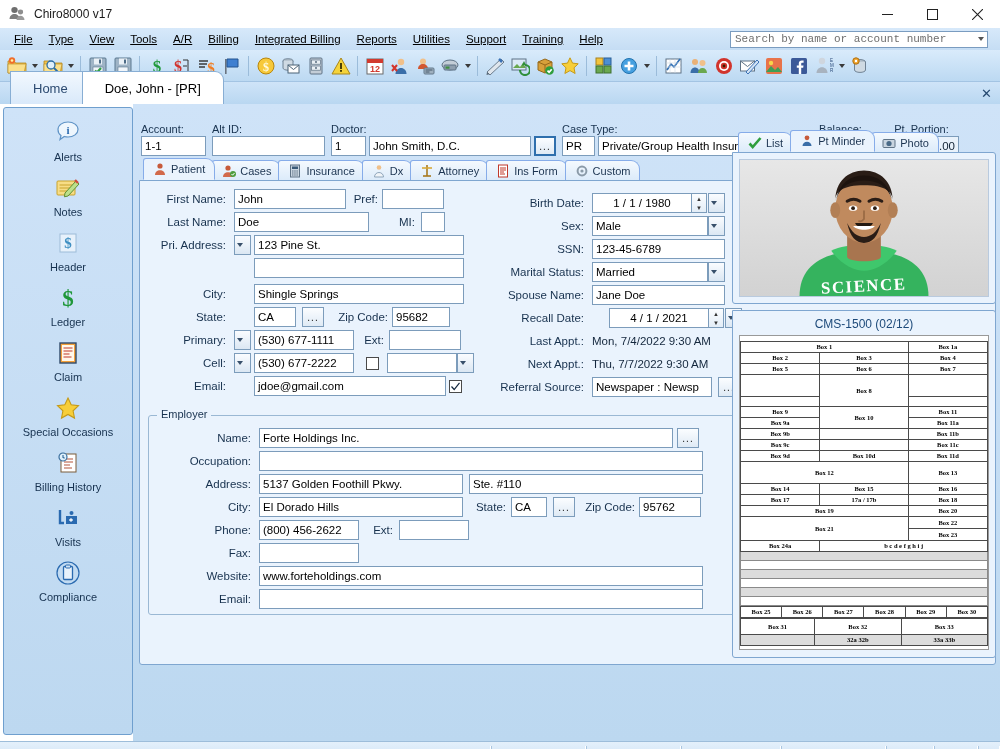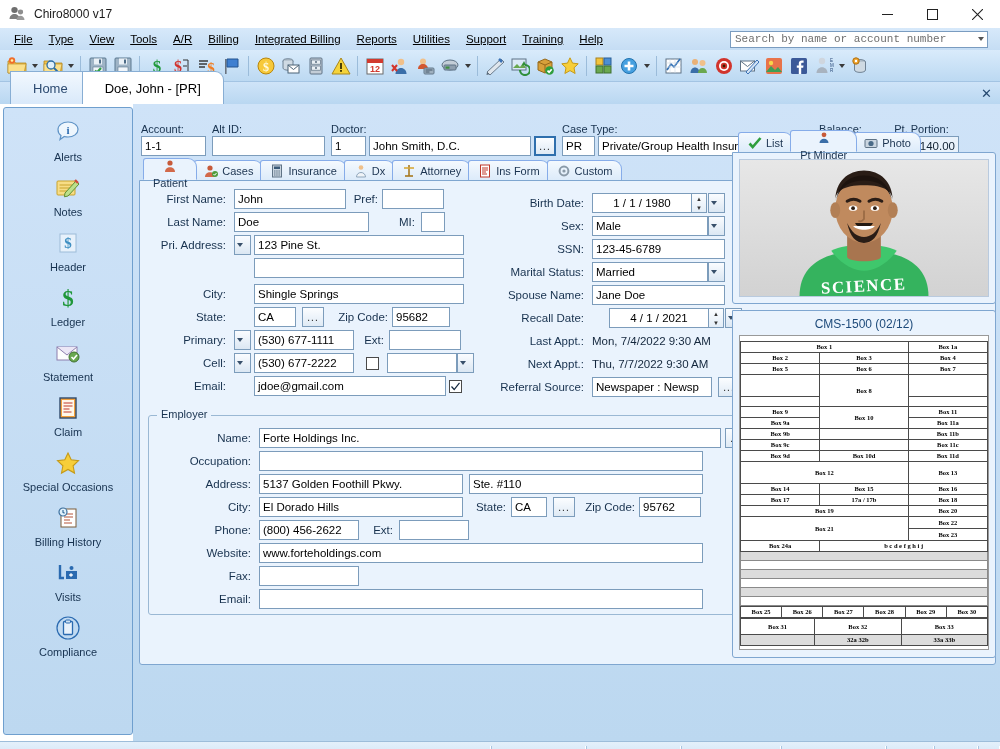--- a/index.html
+++ b/index.html
@@ -109,21 +109,21 @@
 
   
   .tabstrip { display:flex; align-items:flex-end; height:22px; padding-left:6px; }
   .ptab {
     height:20px; padding:0 9px; display:flex; align-items:center; gap:4px;
     font-size:11px; color:#1b3350;
     background:linear-gradient(#f4f9fe,#dcebfa);
     border:1px solid #86ace9; border-bottom:none;
     border-radius:3px 9px 0 0; margin-right:-3px;
   }
-  .ptab.active { background:#eaf3fd; height:22px; z-index:5; border-bottom:1px solid #eaf3fd;flex-direction:column; }
+  .ptab.active { background:#eaf3fd; height:22px; z-index:5; border-bottom:1px solid #eaf3fd; }
   .ptab .tic { width:14px; height:14px; display:block; }
 
   .panel {
     background:#eaf3fd; border:1px solid #7fa6d0; border-radius:0 3px 3px 3px;
     position:relative;
   }
 
   
   #formpanel { height:485px; margin-left:2px; padding:10px 8px 6px 8px; position:relative; }
   .frow { display:flex; align-items:center; margin-bottom:3px; }
@@ -515,31 +515,20 @@
 
     <div class="navitem">
       <span class="ni-ic">
         <svg width="26" height="26" viewBox="0 0 26 26">
           <text x="13" y="21" font-size="23" font-weight="bold" fill="#1f9739" text-anchor="middle" font-family="Liberation Serif, serif">$</text>
         </svg>
       </span>
       <span class="ni-lb">Ledger</span>
     </div>
 
-    <div class="navitem">
-      <span class="ni-ic">
-        <svg width="26" height="26" viewBox="0 0 26 26">
-          <rect x="2" y="7" width="20" height="13" fill="#fdfdfd" stroke="#8e7fae"></rect>
-          <path d="M2 7l10 8 10-8" fill="#ece7f6" stroke="#8e7fae"></path>
-          <circle cx="19" cy="17" r="5" fill="#6aa84f" stroke="#3f7030"></circle>
-          <path d="M16.5 17l2 2 3.5-4" stroke="#fff" stroke-width="1.6" fill="none"></path>
-        </svg>
-      </span>
-      <span class="ni-lb">Statement</span>
-    </div>
 
     <div class="navitem">
       <span class="ni-ic">
         <svg width="26" height="26" viewBox="0 0 26 26">
           <rect x="5" y="3" width="16" height="20" fill="#f4a03a" stroke="#2f4a6b" stroke-width="1.4"></rect>
           <rect x="7" y="5" width="12" height="16" fill="#fff8ea"></rect>
           <path d="M8.5 8h9M8.5 11h9M8.5 14h6M8.5 17h8" stroke="#c0392b" stroke-width="1.1"></path>
         </svg>
       </span>
       <span class="ni-lb">Claim</span>
@@ -818,21 +807,21 @@
           <div class="inp" style="margin-left:8px;width:120px">Newspaper : Newsp</div>
           <div class="btn3d" style="margin-left:6px">...</div>
         </div>
       </div>
 
       <div id="employer">
         <span class="gtitle">Employer</span>
         <div style="padding:12px 10px 0 10px">
           <div class="frow">
             <span class="flbl" style="width:92px">Name:</span>
-            <div class="inp" style="margin-left:8px;width:462px">Forte Holdings Inc.</div>
+            <div class="inp" style="margin-left:8px;width:414px">Forte Holdings Inc.</div>
             <div class="btn3d" style="margin-left:4px">...</div>
           </div>
           <div class="frow">
             <span class="flbl" style="width:92px">Occupation:</span>
             <div class="inp" style="margin-left:8px;width:444px"></div>
           </div>
           <div class="frow">
             <span class="flbl" style="width:92px">Address:</span>
             <div class="inp" style="margin-left:8px;width:204px">5137 Golden Foothill Pkwy.</div>
             <div class="inp" style="margin-left:6px;width:234px">Ste. #110</div>
@@ -846,26 +835,26 @@
             <span class="flbl" style="margin-left:6px;width:54px">Zip Code:</span>
             <div class="inp" style="margin-left:4px;width:62px">95762</div>
           </div>
           <div class="frow">
             <span class="flbl" style="width:92px">Phone:</span>
             <div class="inp" style="margin-left:8px;width:100px">(800) 456-2622</div>
             <span class="flbl" style="margin-left:12px;width:22px">Ext:</span>
             <div class="inp" style="margin-left:6px;width:70px"></div>
           </div>
           <div class="frow">
+            <span class="flbl" style="width:92px">Fax:</span>
+            <div class="inp" style="margin-left:8px;width:100px"></div>
+          </div>
+          <div class="frow">
             <span class="flbl" style="width:92px">Website:</span>
             <div class="inp" style="margin-left:8px;width:444px">www.forteholdings.com</div>
-          </div>
-          <div class="frow">
-            <span class="flbl" style="width:92px">Fax:</span>
-            <div class="inp" style="margin-left:8px;width:100px"></div>
           </div>
           <div class="frow">
             <span class="flbl" style="width:92px">Email:</span>
             <div class="inp" style="margin-left:8px;width:444px"></div>
           </div>
         </div>
       </div>
     </div>
 
     <div id="rightcol">

